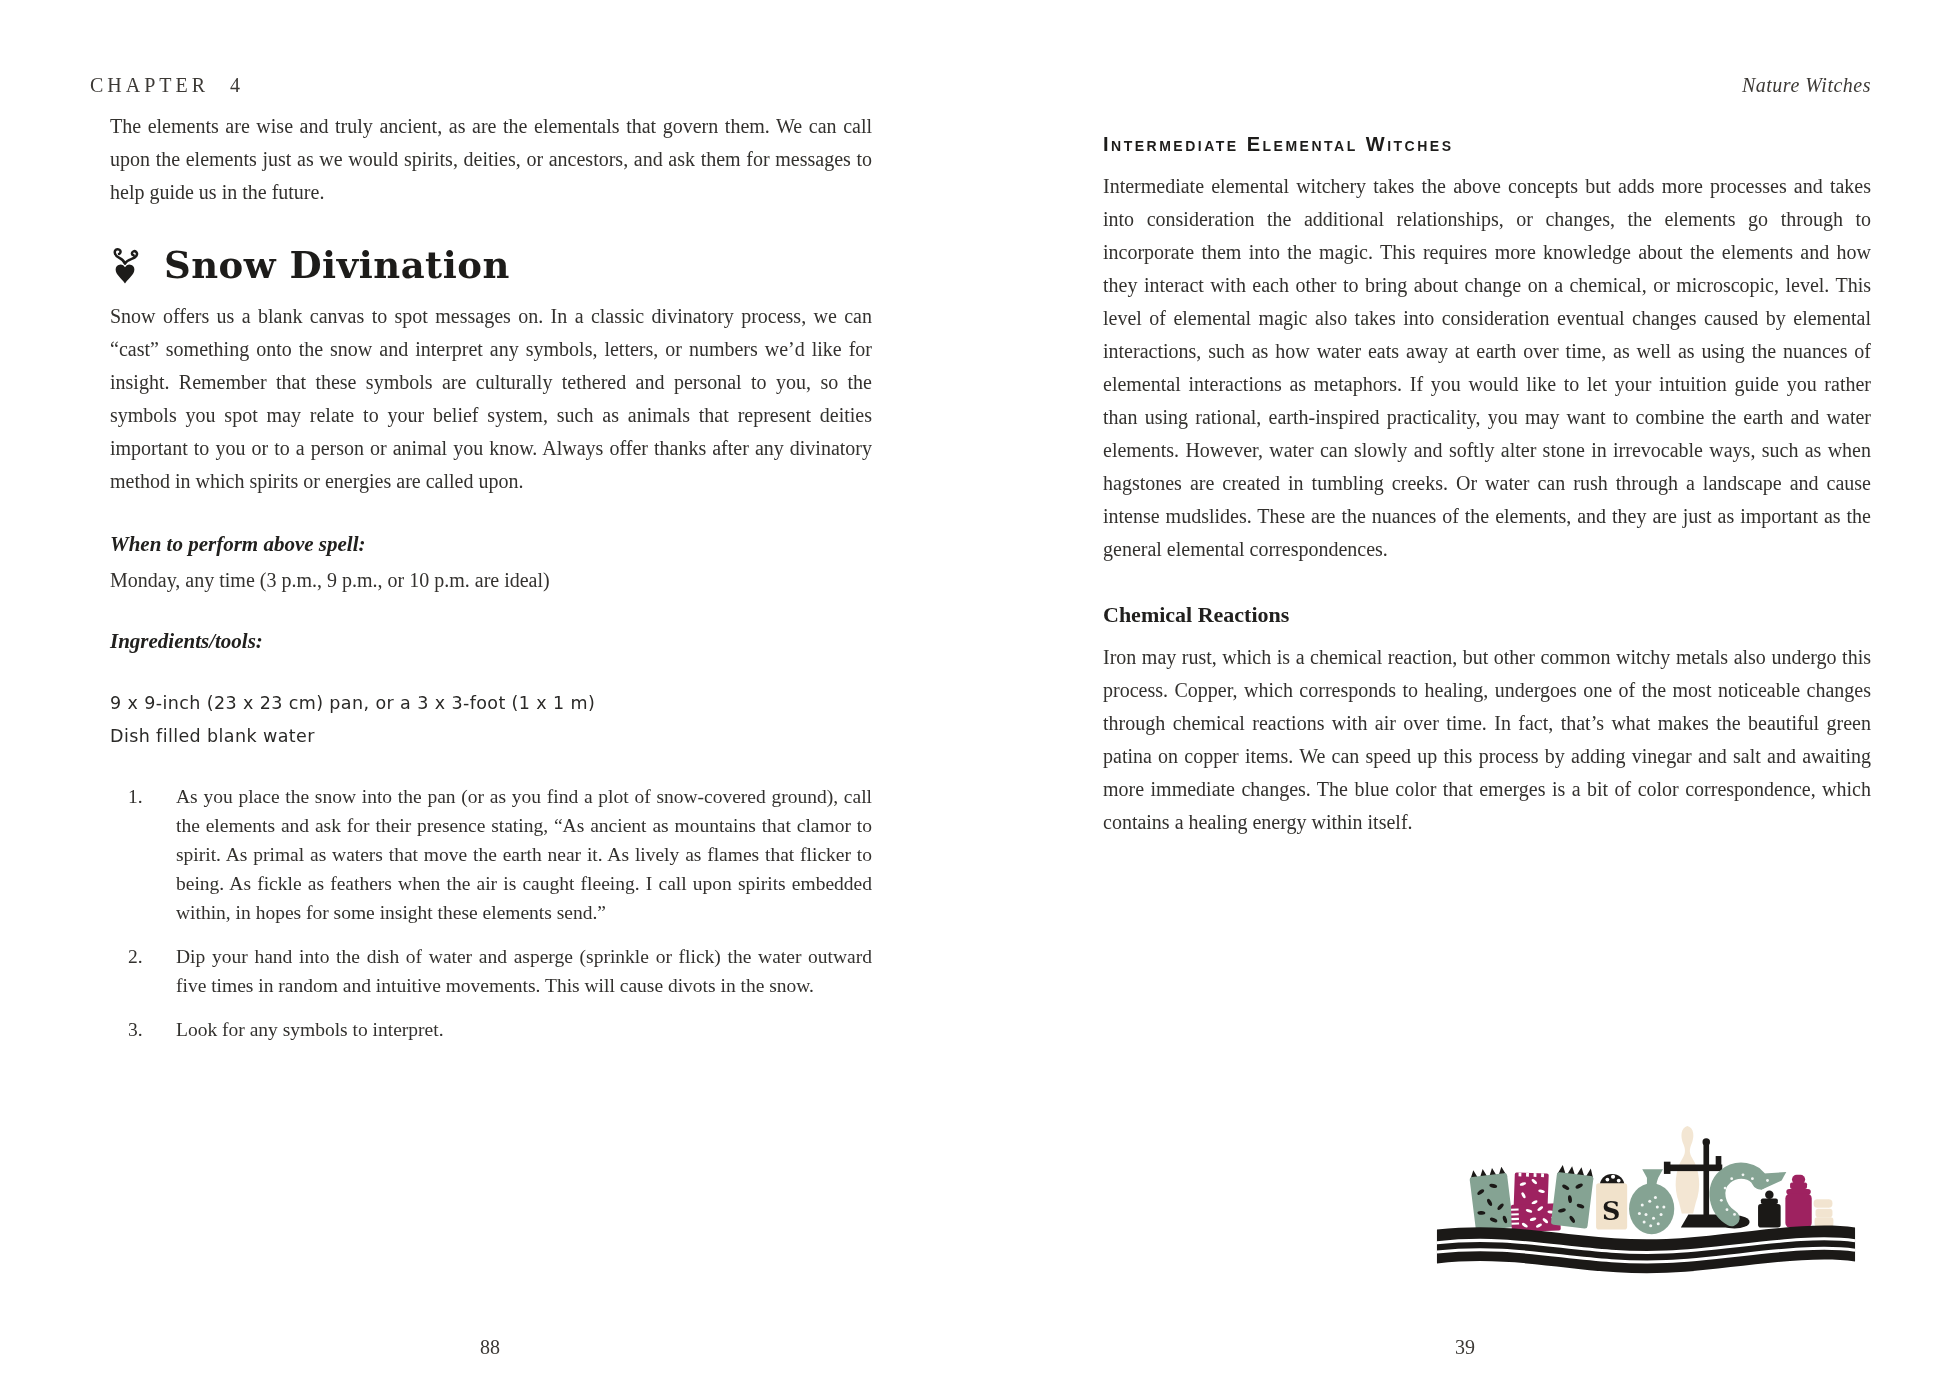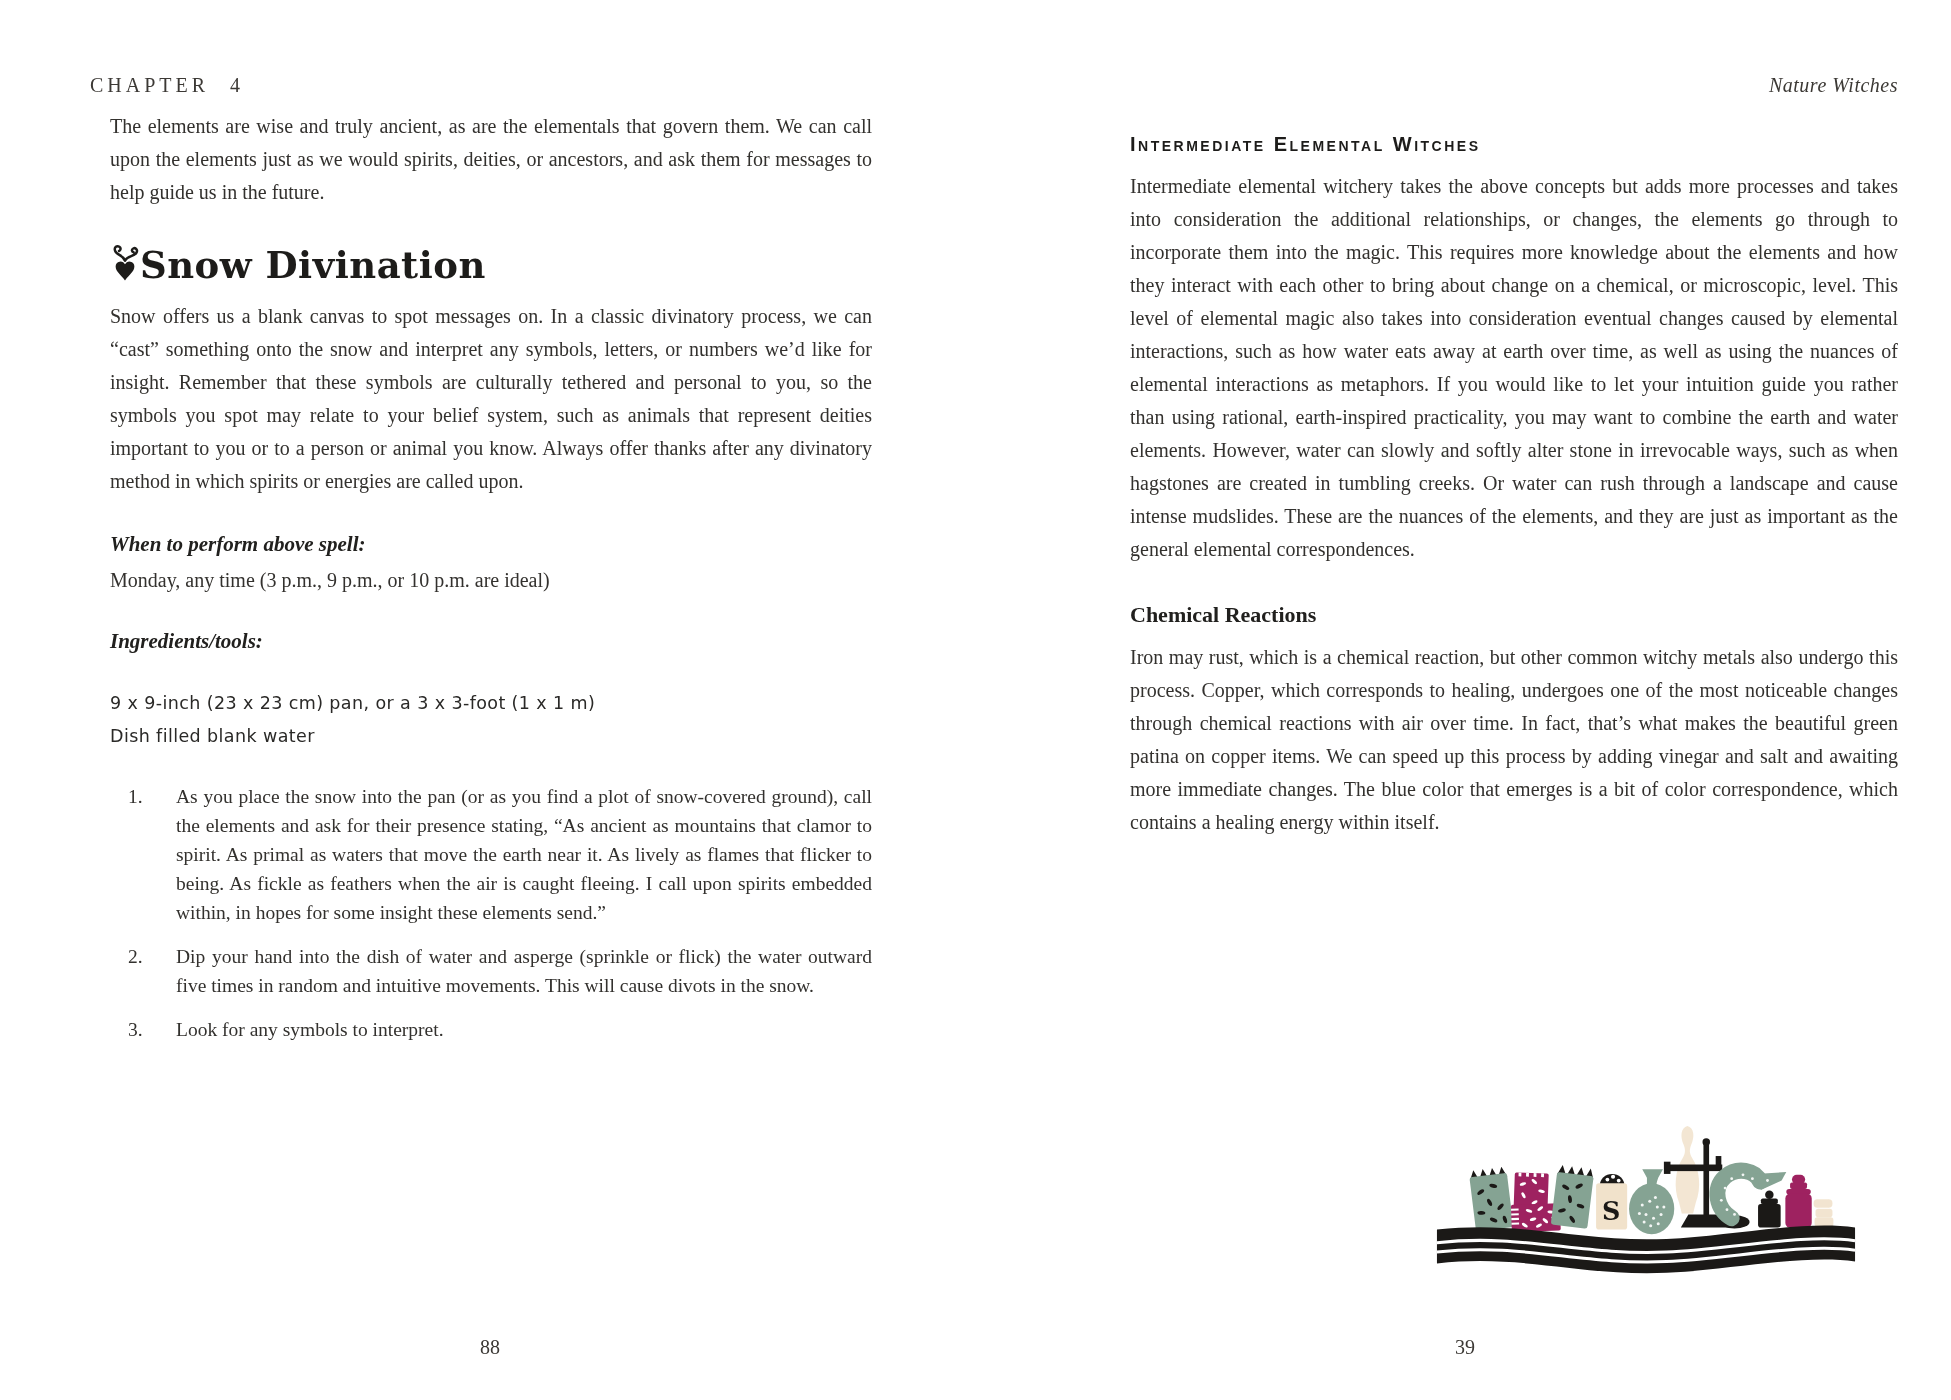--- a/index.html
+++ b/index.html
@@ -3,30 +3,30 @@
 <meta charset="utf-8">
 <style>
   html,body{margin:0;padding:0;}
   body{
     width:1951px;height:1400px;position:relative;background:#ffffff;
     font-family:"Liberation Serif","DejaVu Serif",serif;color:#33312e;
     -webkit-font-smoothing:antialiased;
   }
   .page{position:absolute;top:58px;margin-top:16px;}
   .page-left{left:110px;width:762px;}
-  .page-right{left:1130px;width:768px;}
+  .page-right{left:1103px;width:768px;}
 
   .running-head{font-size:20px;color:#3c3935;}
   .running-head.left{letter-spacing:4px;word-spacing:12px;margin-left:-20px;}
   .running-head.right{text-align:right;font-style:italic;letter-spacing:.5px;}
 
   h3.sub{font-size:22px;font-weight:bold;color:#21201e;margin:40px 0 0 0;}
   p.body{font-size:20px;line-height:33px;margin:13px 0 0 0;text-align:justify;}
 
-  .spell-title{display:flex;gap:0;margin:34px 0 0 0;}
+  .spell-title{display:flex;align-items:center;gap:24px;margin:34px 0 0 0;}
   .spell-title .title-text{
     font-family:"DejaVu Serif","Liberation Serif",serif;
     font-size:37px;font-weight:700;color:#1d1c1a;letter-spacing:.5px;
   }
   .ornament{display:inline-block;width:30px;height:38px;}
 
   p.spell-label{font-size:21px;font-weight:bold;font-style:italic;color:#21201e;margin:34px 0 0 0;}
   p.spell-value{font-size:20px;line-height:30px;margin:8px 0 0 0;}
 
   ul.ingredients{

